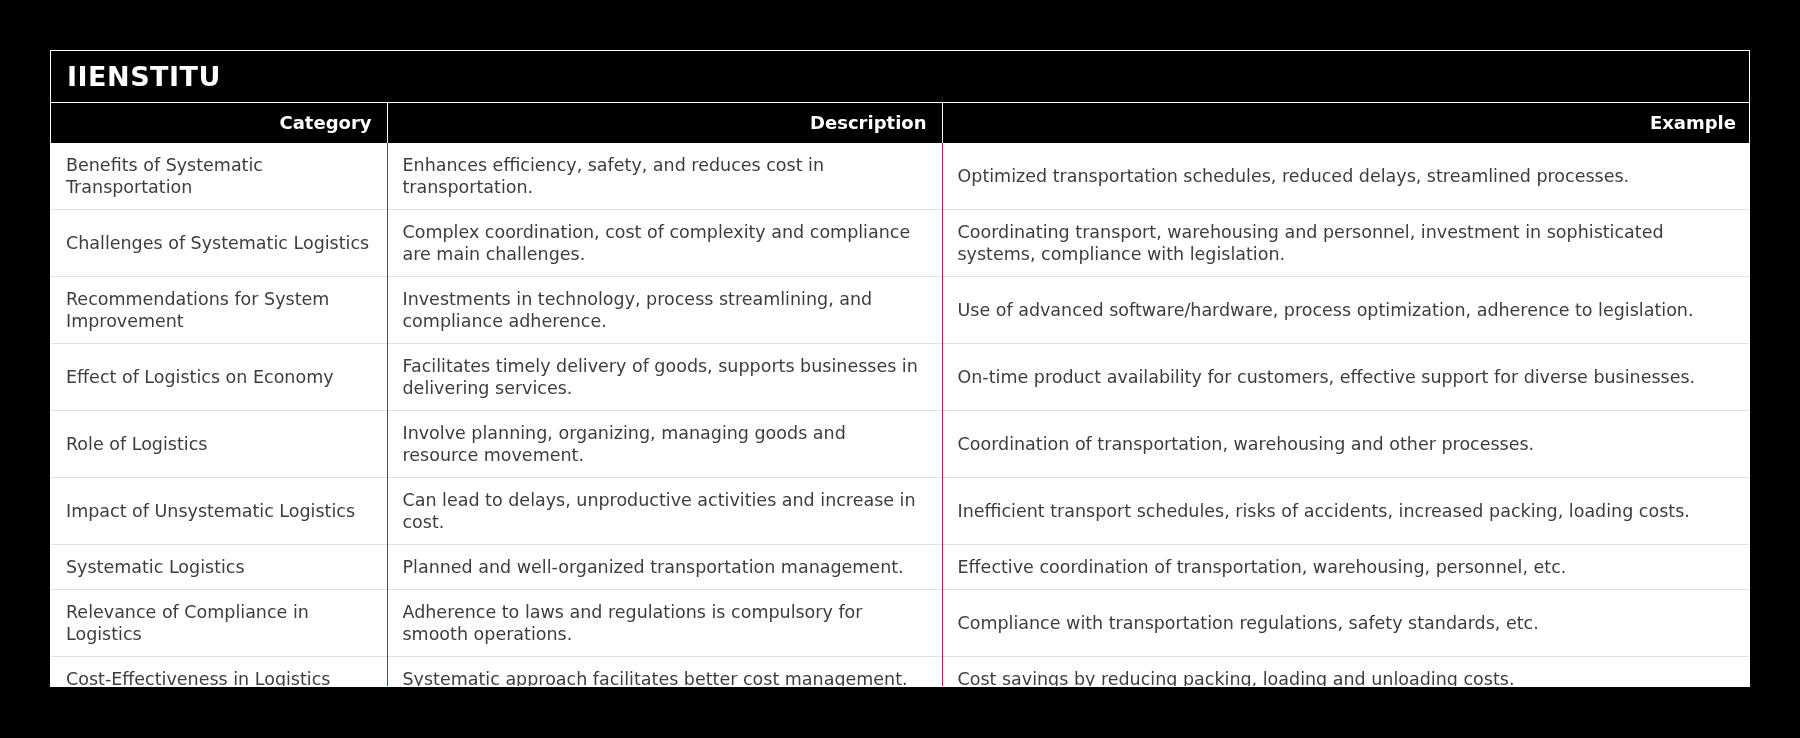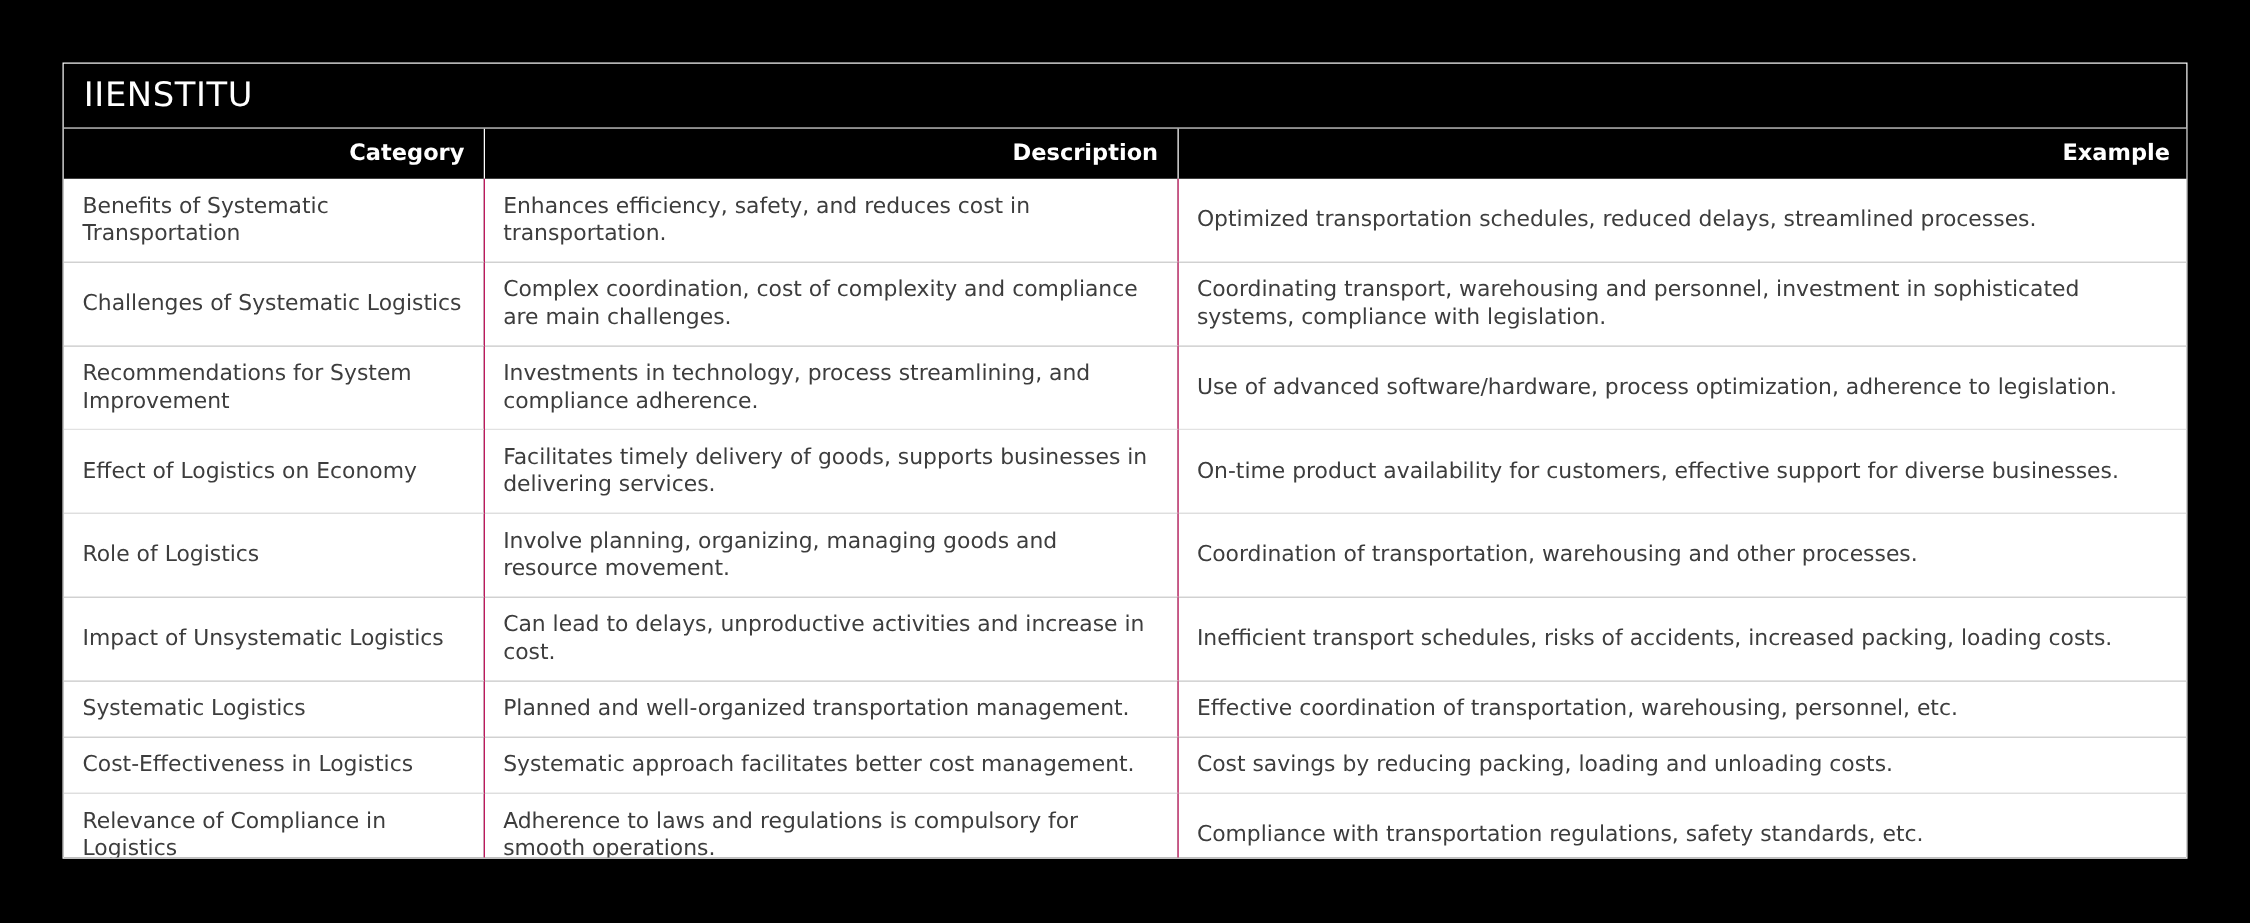--- a/index.html
+++ b/index.html
@@ -21,21 +21,21 @@
     border: 1px solid #ffffff;
     background: #000000;
     overflow: hidden;
   }
   .title-bar {
     background: #000000;
     color: #ffffff;
     border-bottom: 1px solid #ffffff;
     padding: 12px 16px;
     font-size: 27px;
-    font-weight: normal;
+    font-weight: bold;
     line-height: 27px;
     letter-spacing: 0.5px;
   }
   table.data-table {
     width: 100%;
     border-collapse: collapse;
     table-layout: fixed;
   }
   table.data-table col.col-category    { width: 336px; }
   table.data-table col.col-description { width: 555px; }
@@ -113,25 +113,25 @@
         <td>Impact of Unsystematic Logistics</td>
         <td>Can lead to delays, unproductive activities and increase in cost.</td>
         <td>Inefficient transport schedules, risks of accidents, increased packing, loading costs.</td>
       </tr>
       <tr>
         <td>Systematic Logistics</td>
         <td>Planned and well-organized transportation management.</td>
         <td>Effective coordination of transportation, warehousing, personnel, etc.</td>
       </tr>
       <tr>
+        <td>Relevance of Compliance in Logistics</td>
+        <td>Adherence to laws and regulations is compulsory for smooth operations.</td>
+        <td>Compliance with transportation regulations, safety standards, etc.</td>
+      </tr>
+      <tr>
         <td>Cost-Effectiveness in Logistics</td>
         <td>Systematic approach facilitates better cost management.</td>
         <td>Cost savings by reducing packing, loading and unloading costs.</td>
-      </tr>
-      <tr>
-        <td>Relevance of Compliance in Logistics</td>
-        <td>Adherence to laws and regulations is compulsory for smooth operations.</td>
-        <td>Compliance with transportation regulations, safety standards, etc.</td>
       </tr>
 
     </tbody>
   </table>
 </div>
 
 </body></html>

